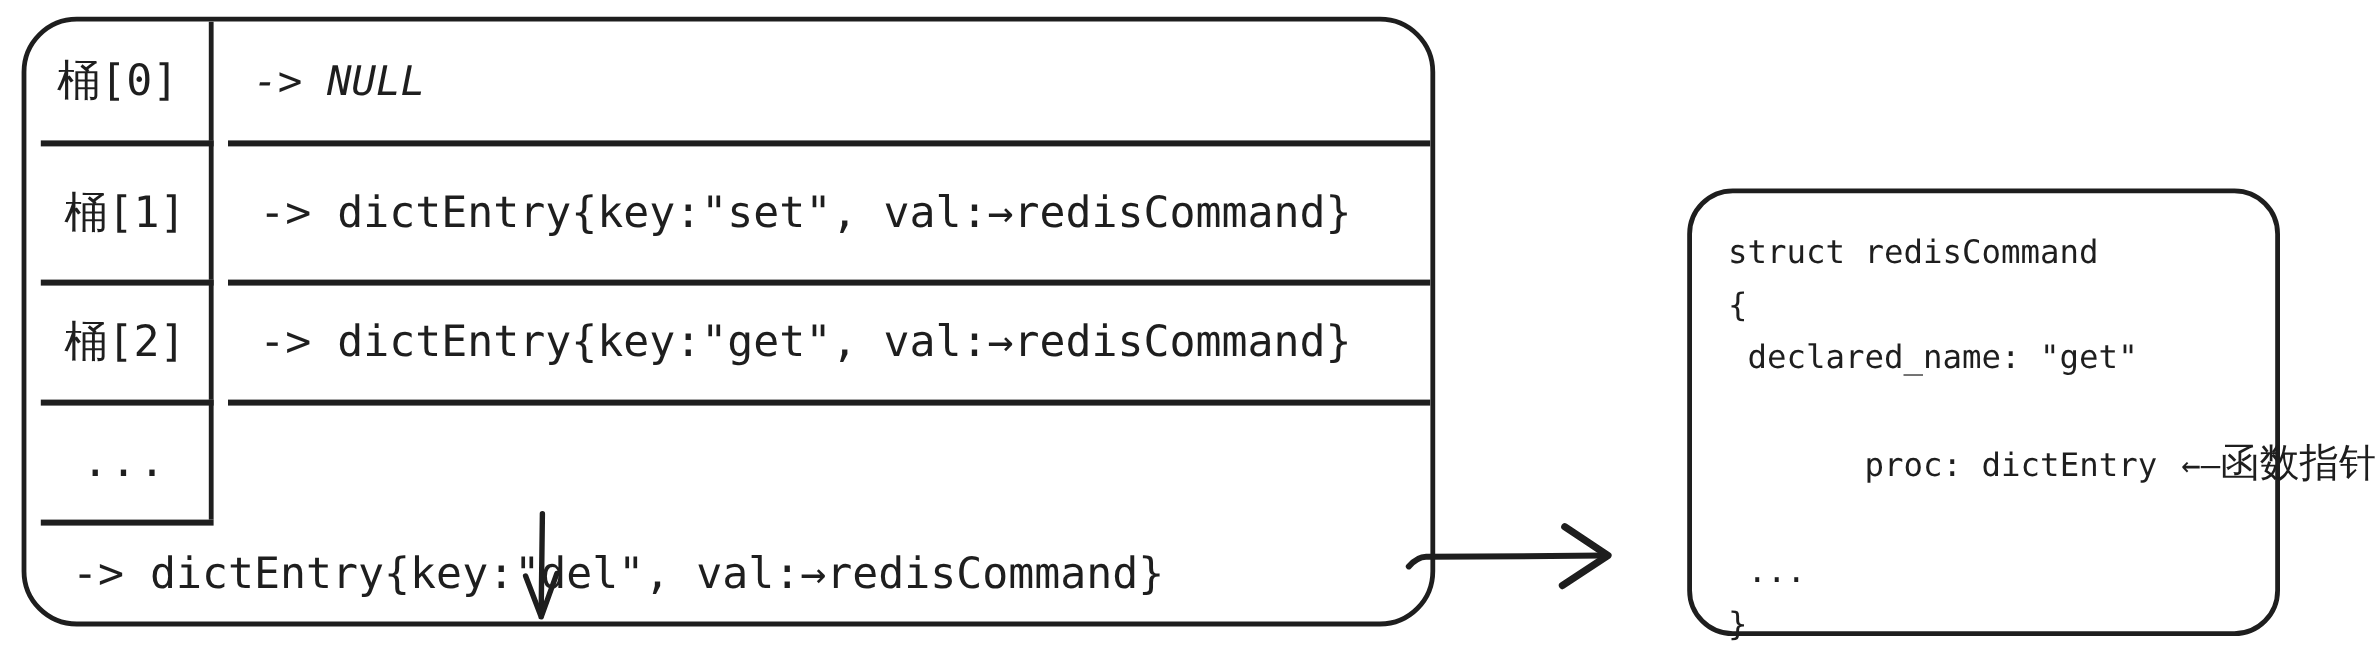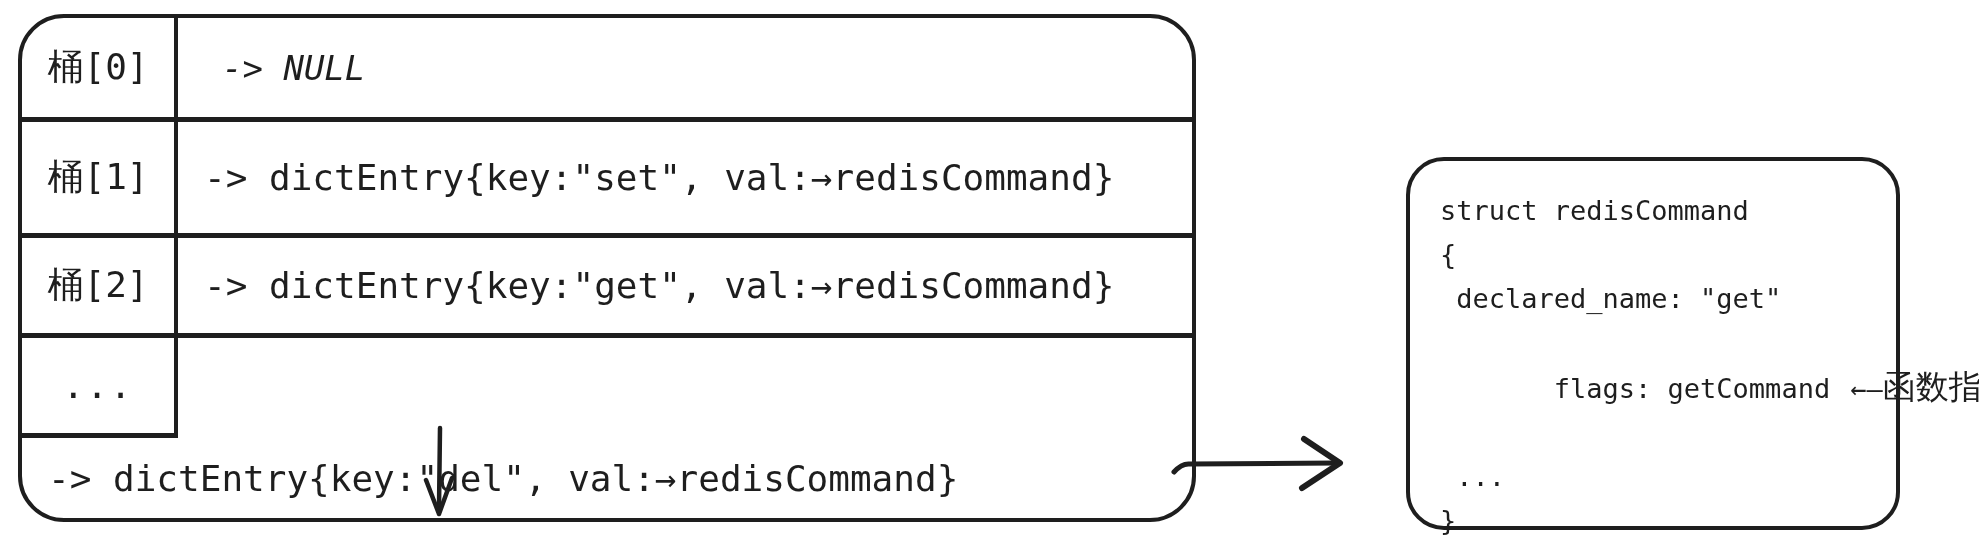--- a/index.html
+++ b/index.html
@@ -34,22 +34,22 @@
     display: flex; align-items: center; justify-content: center;
     font-size: 36px;
   }
   .value-cell {
     display: flex; align-items: center;
     padding-left: 26px;
     font-size: 36px;
     white-space: pre;
     position: relative;
   }
-  .row-border { border-top: 5px solid #1e1e1e; }
-  .null-value { font-style: italic; padding-left: 44px; font-size: 34px; }
+  .row-border { border-top: 5px solid #1e1e1e; margin-left: 12px; }
+  .null-value { font-style: italic; padding-left: 33px; font-size: 34px; }
   .dots { letter-spacing: 2px; }
 
   
   .down-arrow {
     position: absolute; left: 234px; top: 2px;
   }
   .pointer-arrow {
     position: absolute; left: 1168px; top: 426px;
   }
 
@@ -123,19 +123,19 @@
       <path d="M6 46 q8 -9 16 -8 L168 37" stroke="#1e1e1e" stroke-width="5" fill="none" stroke-linecap="round"></path>
       <path d="M136 13 L172 37 L134 62" stroke="#1e1e1e" stroke-width="6" fill="none" stroke-linecap="round" stroke-linejoin="round"></path>
     </svg>
   </span>
 
   <div class="struct-box">
     <div class="struct-line">struct redisCommand</div>
     <div class="struct-line">{</div>
     <div class="struct-line"> declared_name: "get"</div>
     <div class="struct-line">
-      <span> flags: getCommand</span><span class="annotation-arrow">←—</span><span class="annotation-label">函数指针</span>
+      <span> proc: dictEntry</span><span class="annotation-arrow">←—</span><span class="annotation-label">函数指针</span>
     </div>
     <div class="struct-line"> ...</div>
     <div class="struct-line">}</div>
   </div>
 
 </div>
 
 </body></html>

